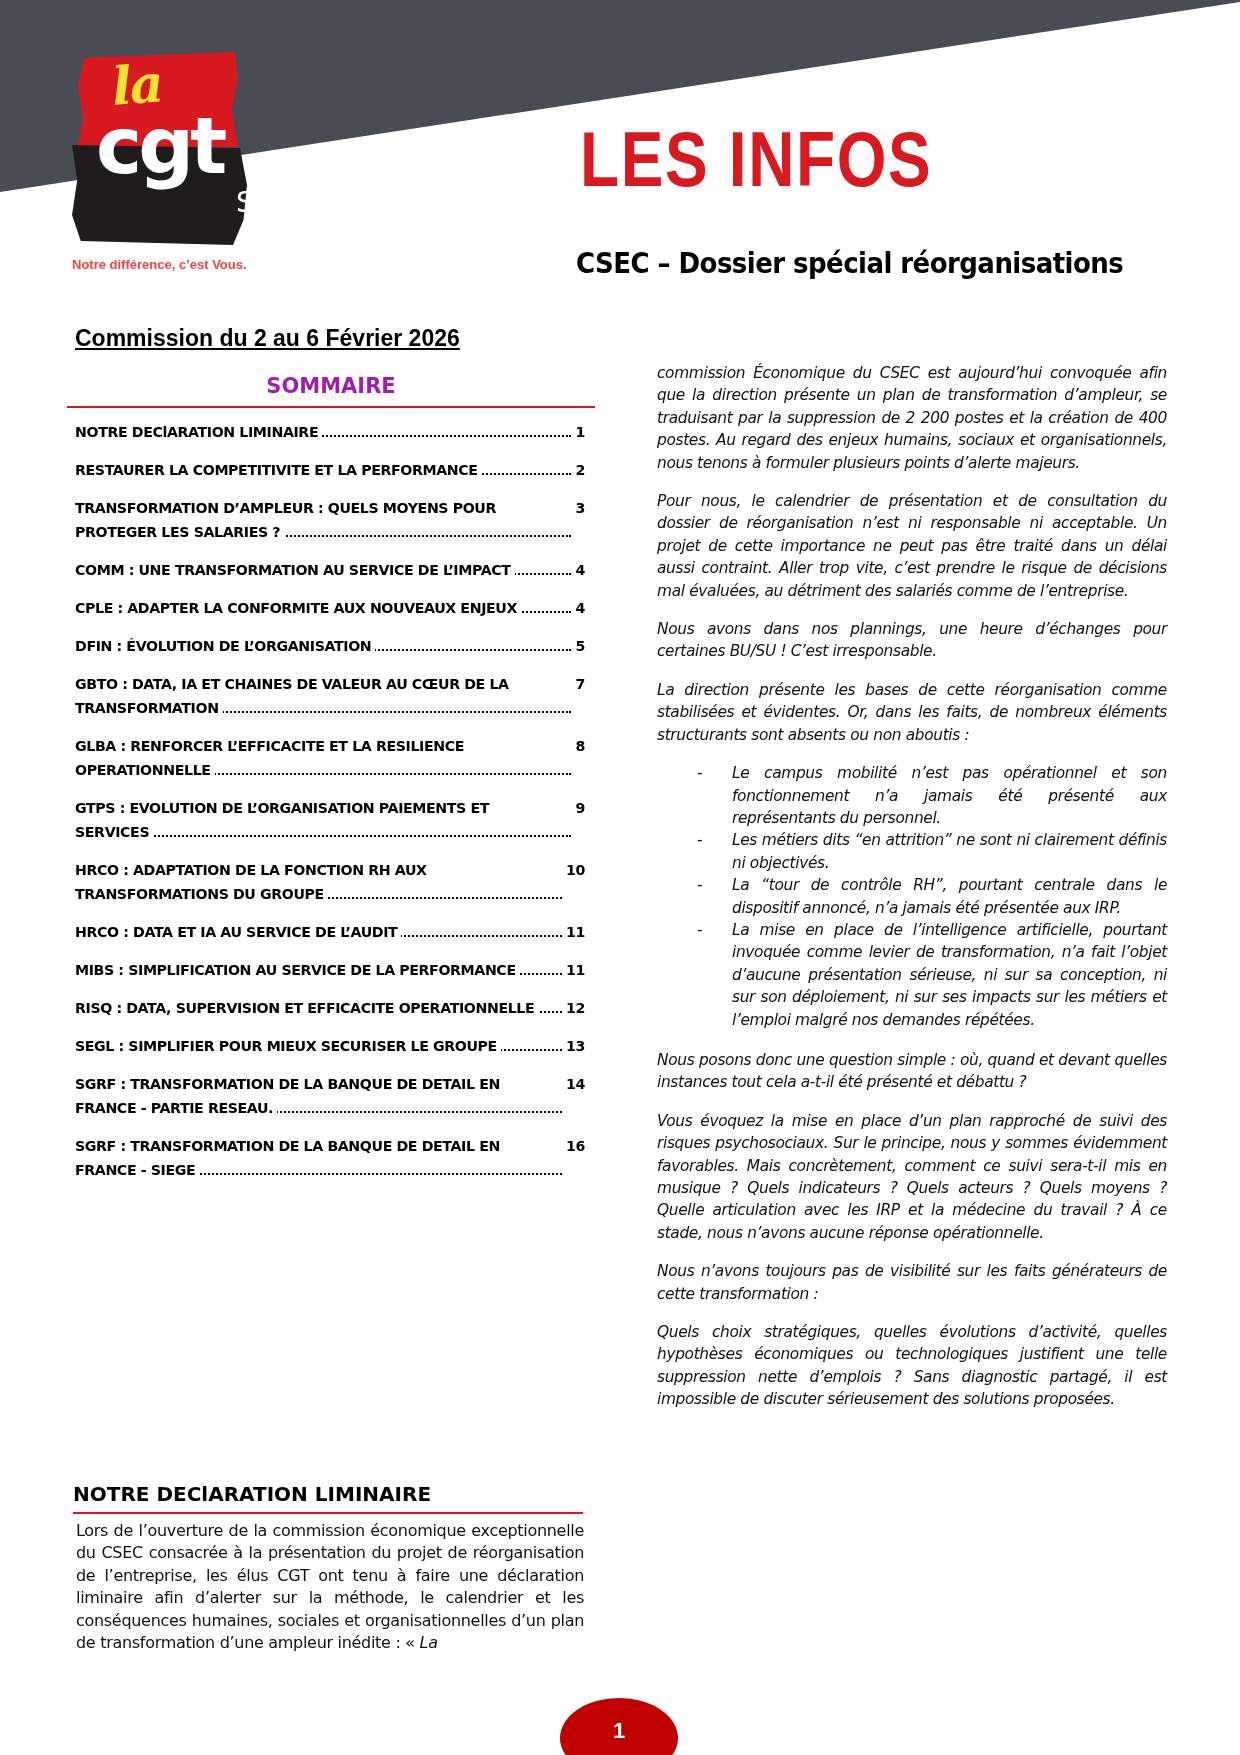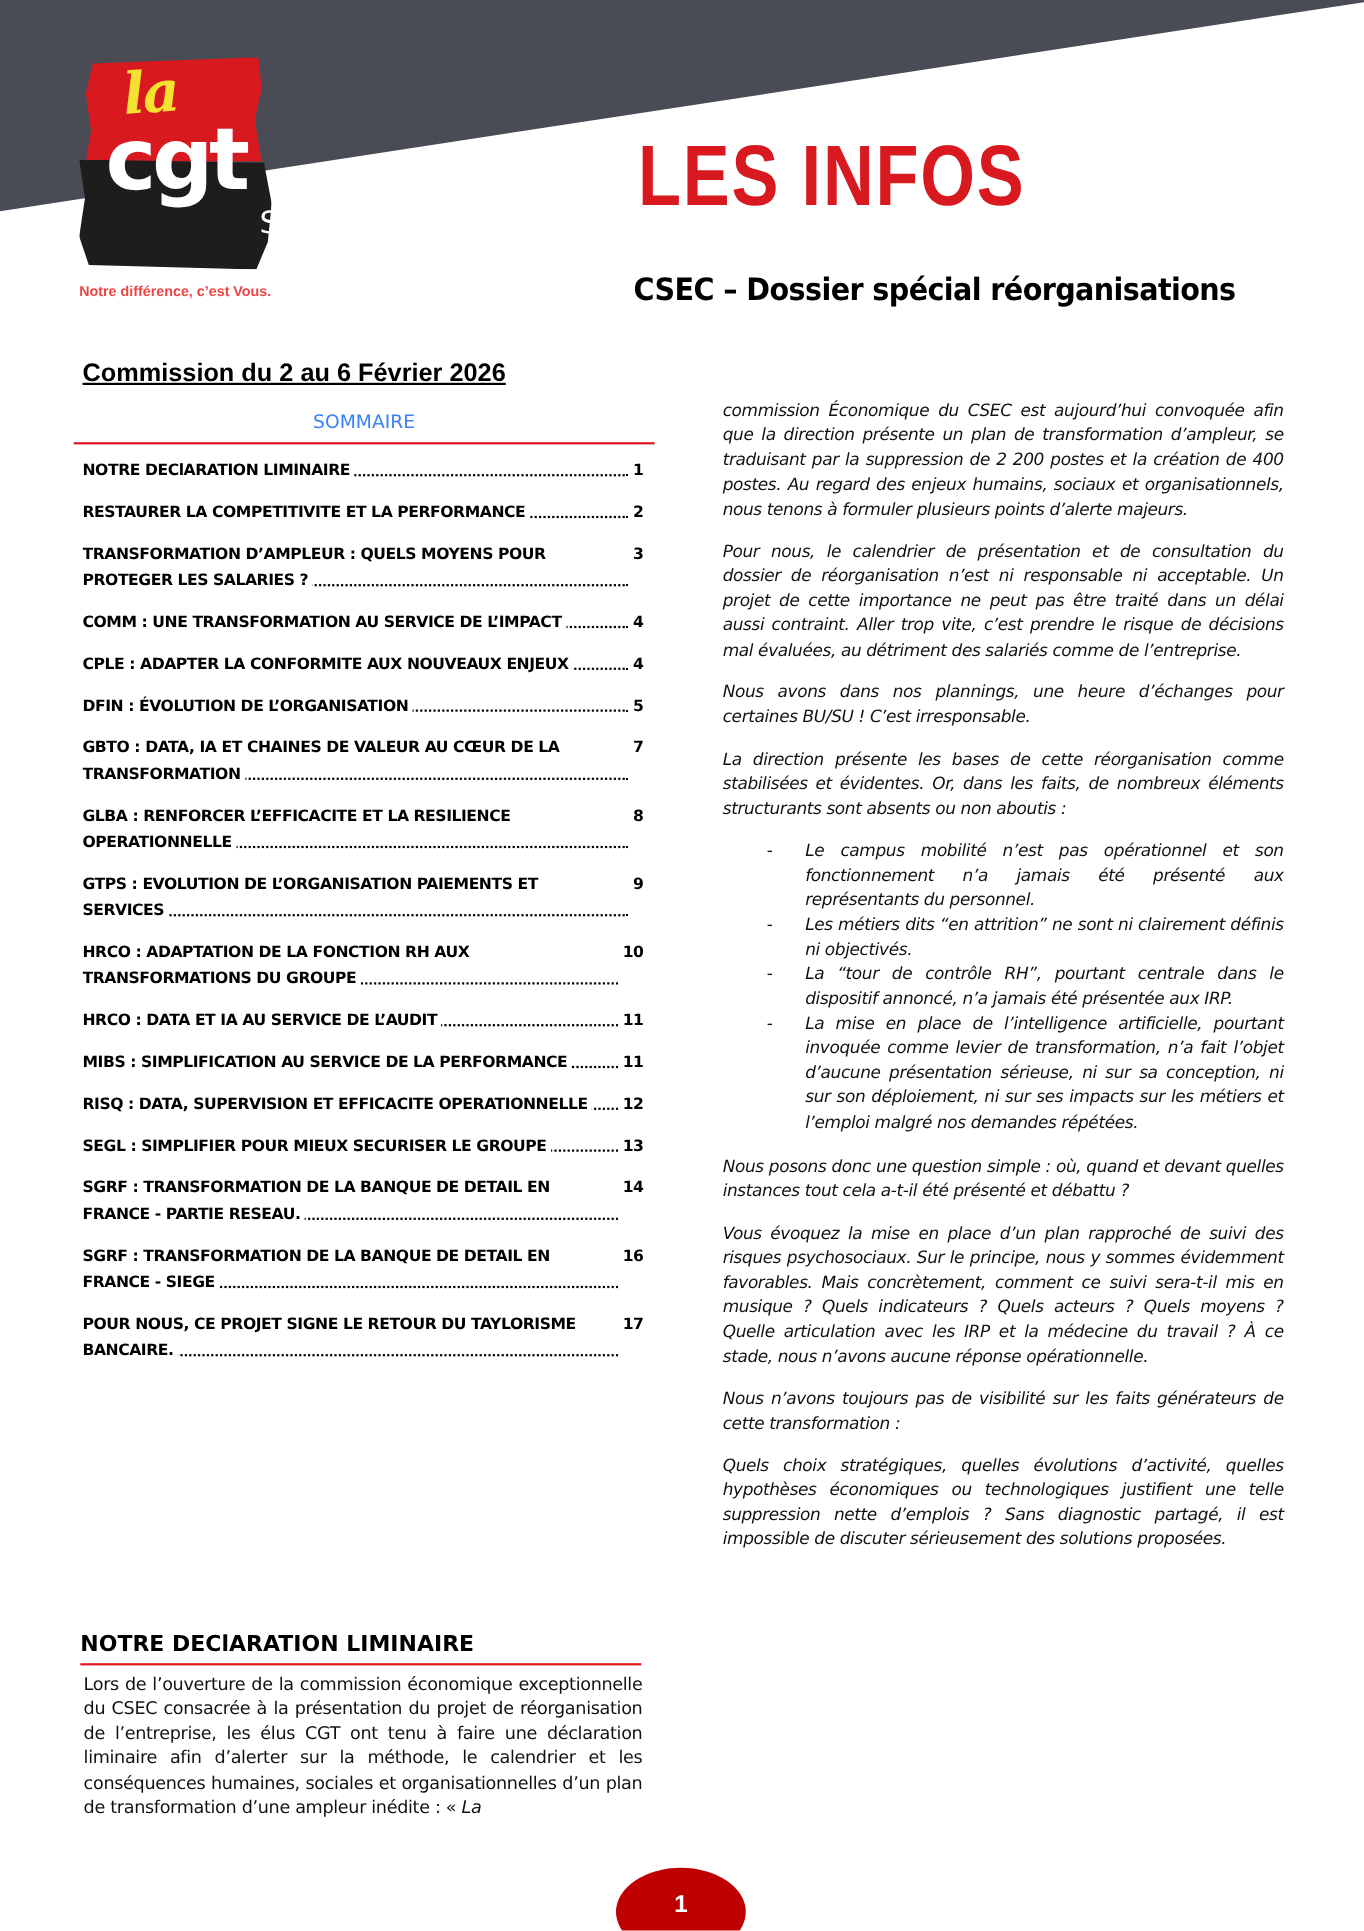--- a/index.html
+++ b/index.html
@@ -22,21 +22,21 @@
   .tagline { position: absolute; left: 72px; top: 257px; font-size: 13px; font-weight: bold; color: #ef4444; }
 
   .title-infos { position: absolute; left: 580px; top: 120px; font-family: "Liberation Sans Narrow", "Liberation Sans", sans-serif;
                  font-weight: bold; font-size: 78px; color: #d8191f; letter-spacing: 2px; transform: scaleX(0.82); transform-origin: left;
                  font-stretch: condensed; line-height: 1; }
   .subtitle { position: absolute; left: 576px; top: 247px; font-family: "DejaVu Sans", sans-serif; font-weight: bold;
               font-size: 28px; color: #000; letter-spacing: -0.6px; transform: scaleX(0.93); transform-origin: left; }
 
   .left-col { position: absolute; left: 75px; top: 325px; width: 510px; }
   .commission { font-size: 23px; font-weight: bold; text-decoration: underline; color: #000; }
-  .sommaire-title { margin-top: 22px; text-align: center; font-family: "DejaVu Sans", sans-serif; font-weight: normal; font-size: 17px; color: #3b82f6; padding-bottom: 8px; border-bottom: 2px solid #e0141e; margin-left: -8px; margin-right: -10px; }
+  .sommaire-title { margin-top: 22px; text-align: center; font-family: "DejaVu Sans", sans-serif; font-weight: bold; font-size: 21px; color: #a21caf; padding-bottom: 8px; border-bottom: 2px solid #e0141e; margin-left: -8px; margin-right: -10px; }
   .toc { list-style: none; margin-top: 12px; }
   .toc-item { display: flex; font-family: "DejaVu Sans", sans-serif; font-weight: bold; font-size: 14.2px; color: #000; line-height: 24px; margin-bottom: 14px; letter-spacing: -0.4px; cursor: pointer; }
   .toc-text { flex: 1; position: relative; overflow: hidden; }
   .toc-text .t { background: #fff; padding-right: 4px; position: relative; z-index: 1; }
   .toc-text::after { content: ""; position: absolute; left: 0; right: 0; bottom: 7px; border-bottom: 2px dotted #000; }
   .toc-page { padding-left: 4px; background: #fff; min-width: 14px; text-align: right; }
 
   .section-title { position: absolute; left: 75px; top: 1482px; width: 510px; font-family: "DejaVu Sans", sans-serif;
                    font-weight: bold; font-size: 20px; color: #000; padding-bottom: 6px; border-bottom: 2px solid #e0141e; margin-left: -2px; }
   .intro { position: absolute; left: 76px; top: 1520px; width: 508px; font-family: "DejaVu Sans", sans-serif; font-size: 16px;
@@ -133,24 +133,20 @@
         <span class="toc-page">13</span>
       </li>
       <li class="toc-item">
         <span class="toc-text"><span class="t">SGRF : TRANSFORMATION DE LA BANQUE DE DETAIL EN FRANCE - PARTIE RESEAU.</span></span>
         <span class="toc-page">14</span>
       </li>
       <li class="toc-item">
         <span class="toc-text"><span class="t">SGRF : TRANSFORMATION DE LA BANQUE DE DETAIL EN FRANCE - SIEGE</span></span>
         <span class="toc-page">16</span>
       </li>
-      <li class="toc-item">
-        <span class="toc-text"><span class="t">POUR NOUS, CE PROJET SIGNE LE RETOUR DU TAYLORISME BANCAIRE.</span></span>
-        <span class="toc-page">17</span>
-      </li>
     </ul>
 </div>
 
 <div class="section-title">NOTRE DEClARATION LIMINAIRE</div>
 <div class="intro"><span>Lors de l’ouverture de la commission économique exceptionnelle du CSEC consacrée à la présentation du projet de réorganisation de l’entreprise, les élus CGT ont tenu à faire une déclaration liminaire afin d’alerter sur la méthode, le calendrier et les conséquences humaines, sociales et organisationnelles d’un plan de transformation d’une ampleur inédite : « </span><em>La</em></div>
 
 <div class="right-col">
   <div id="paras-before">
       <p>commission Économique du CSEC est aujourd’hui convoquée afin que la direction présente un plan de transformation d’ampleur, se traduisant par la suppression de 2 200 postes et la création de 400 postes. Au regard des enjeux humains, sociaux et organisationnels, nous tenons à formuler plusieurs points d’alerte majeurs.</p>
       <p>Pour nous, le calendrier de présentation et de consultation du dossier de réorganisation n’est ni responsable ni acceptable. Un projet de cette importance ne peut pas être traité dans un délai aussi contraint. Aller trop vite, c’est prendre le risque de décisions mal évaluées, au détriment des salariés comme de l’entreprise.</p>

